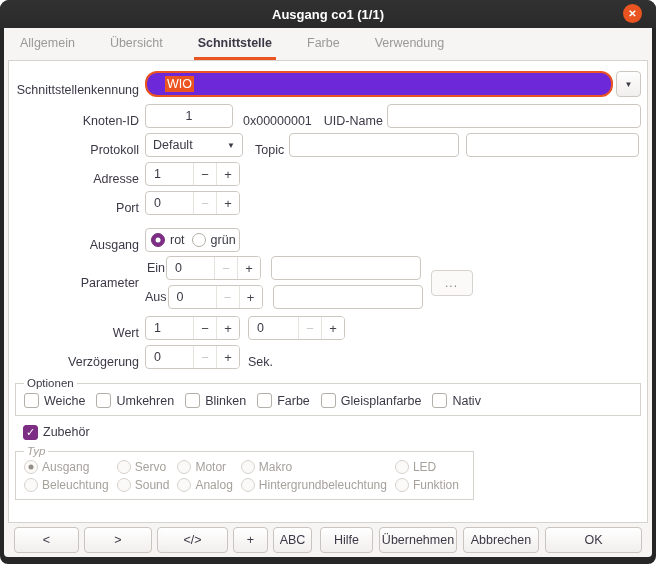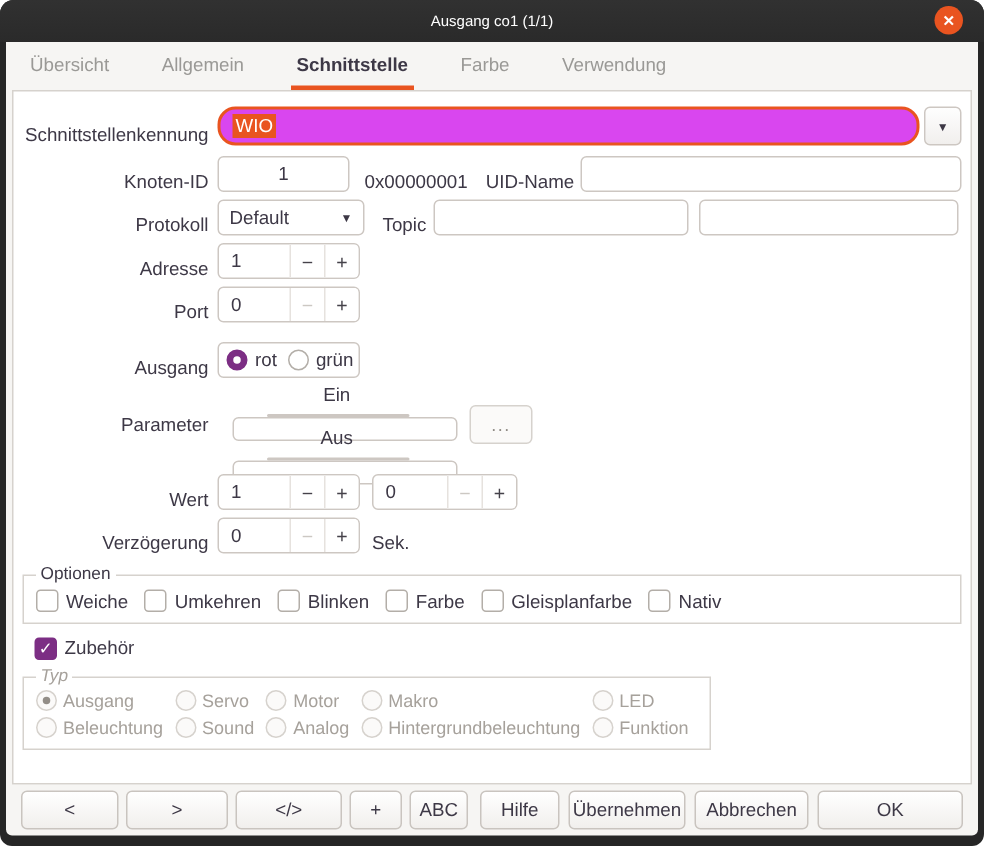--- a/index.html
+++ b/index.html
@@ -3,21 +3,21 @@
 <meta charset="utf-8">
 <style>
   * { box-sizing: border-box; margin: 0; padding: 0; }
   html,body { background:#ffffff; font-family:"Liberation Sans","DejaVu Sans",sans-serif; }
   .window { position:relative; width:656px; height:564px; background:#262626;
             border-radius:9px 9px 8px 8px; overflow:hidden; }
   
   .titlebar { position:absolute; left:0; top:0; width:100%; height:28px;
               background:linear-gradient(#313131,#2a2a2a);
               display:flex; align-items:center; justify-content:center; }
-  .title { color:#ffffff; font-size:10px; font-weight:normal; }
+  .title { color:#ffffff; font-size:13px; font-weight:bold; }
   .close { position:absolute; right:14px; top:4px; width:19px; height:19px; border-radius:50%;
            background:#e95420; border:none; color:#fff; font-size:10px; font-weight:bold;
            display:flex; align-items:center; justify-content:center; cursor:default; }
   
   .dlgbody { position:absolute; left:4px; top:28px; width:648px; height:529px;
              background:#f6f5f3; border-radius:0 0 4px 4px; }
   
   .tabbar { position:absolute; left:0; top:0; width:100%; height:32px;
             display:flex; align-items:stretch; padding-left:12px; gap:27px; }
   .tab { display:flex; align-items:center; padding:0 4px; font-size:12.5px; color:#9a9996;
@@ -30,22 +30,22 @@
   .lbl { flex:0 0 124px; text-align:right; margin-right:6px; font-size:12.5px; color:#3d3846;
          white-space:nowrap; }
   .txt { font-size:12.5px; color:#3d3846; white-space:nowrap; }
   
   .ti { height:24px; border:1px solid #cdc7c2; border-radius:4px; background:#fff;
         font:12.5px "Liberation Sans",sans-serif; color:#3d3846; padding:0 6px; outline:none; }
   .num-box { width:88px; height:24px; border:1px solid #cdc7c2; border-radius:4px; background:#fff;
              display:flex; align-items:center; justify-content:center; font-size:12.5px; color:#3d3846; }
   
   .row1 { height:26px; margin-top:10px; }
-  .entry-focus { flex:1; height:26px; border:2px solid #e95420; border-radius:12px; background:#d946ef;
-                 display:flex; align-items:center; padding-left:8px; }
+  .entry-focus { flex:1; height:26px; border:2px solid #e95420; border-radius:12px; background:#6d28d9;
+                 display:flex; align-items:center; padding-left:18px; }
   .selhl { background:#e95420; color:#fff; font-size:12.5px; padding:1px 2px; }
   .combo-btn { width:25px; height:26px; margin-left:3px; border:1px solid #cdc7c2; border-radius:4px;
                background:linear-gradient(#fefefe,#f1efed); display:flex; align-items:center;
                justify-content:center; font-size:8px; color:#3d3846; }
   
   .select { width:98px; height:24px; border:1px solid #cdc7c2; border-radius:4px; background:#fff;
             display:flex; align-items:center; padding:0 7px; font-size:12.5px; color:#3d3846; }
   .select .arrow { margin-left:auto; font-size:8px; }
   
   .spin { display:flex; width:95px; height:24px; border:1px solid #cdc7c2; border-radius:4px;
@@ -65,21 +65,21 @@
            transform:translate(-50%,-50%); width:5px; height:5px; border-radius:50%; background:#938e88; }
   .rgroup { width:95px; height:24px; border:1px solid #cdc7c2; border-radius:4px; background:#fff;
             display:flex; align-items:center; padding-left:5px; gap:2px; }
   .rgroup .txt { margin-right:5px; margin-left:3px; }
   .cb { width:15px; height:15px; border:1px solid #b3aea8; border-radius:3px; background:#fff;
         flex:0 0 15px; display:flex; align-items:center; justify-content:center; }
   .cb.checked { background:#7c2e84; border-color:#7c2e84; color:#fff; font-size:11px; font-weight:bold; }
   
   .param-block { display:flex; align-items:center; margin-top:4px; }
   .param-rows { display:flex; flex-direction:column; gap:5px; }
-  .prow { display:flex; align-items:center; height:24px;flex-direction:column; }
+  .prow { display:flex; align-items:center; height:24px; }
   .sublbl { flex:0 0 20px; text-align:right; margin-right:1px; font-size:12.5px; color:#3d3846; }
   .dots { width:42px; height:26px; margin-left:8px; border:1px solid #d6d2cd; border-radius:4px;
           background:#fbfaf9; color:#8f8a84; font-size:12px; display:flex; align-items:center;
           justify-content:center; letter-spacing:1px; }
   
   fieldset { border:1px solid #d6d2cd; padding:1px 8px 7px 8px; margin-top:8px; }
   legend { font-size:11.5px; padding:0 3px; color:#3d3846; }
   .opts { display:flex; align-items:center; gap:11px; margin-top:3px; }
   .opt { display:inline-flex; align-items:center; gap:5px; font-size:12.5px; color:#3d3846;justify-content:space-between; }
   .acc-row { display:flex; align-items:center; gap:5px; margin:7px 0 0 8px; height:18px;
@@ -107,22 +107,22 @@
 <div class="window">
   <div class="titlebar">
     <span class="title">Ausgang co1 (1/1)</span>
     <button class="close">
       <span>✕</span>
     </button>
   </div>
 
   <div class="dlgbody">
     <div class="tabbar">
+      <div class="tab">Allgemein</div>
       <div class="tab">Übersicht</div>
-      <div class="tab">Allgemein</div>
       <div class="tab active">Schnittstelle</div>
       <div class="tab">Farbe</div>
       <div class="tab">Verwendung</div>
     </div>
 
     <div class="panel">
 
       <div class="row row1">
         <label class="lbl">Schnittstellenkennung</label>
         <div class="entry-focus">

